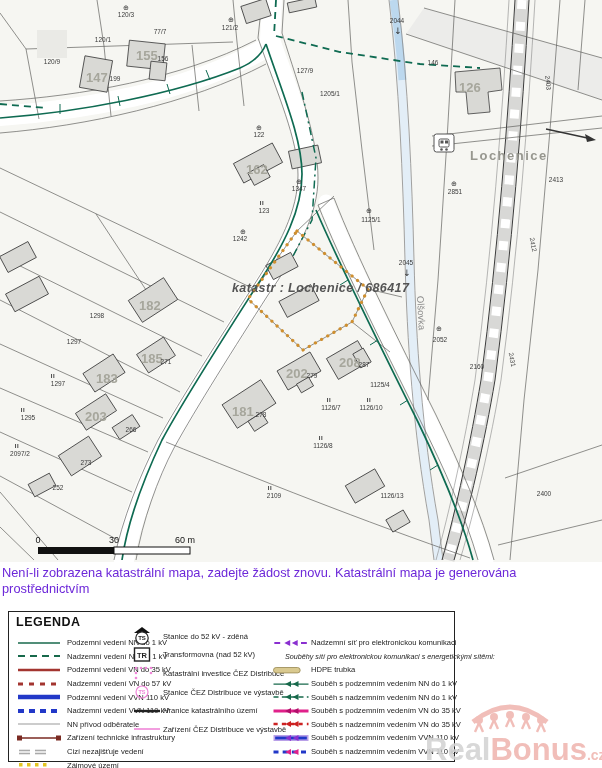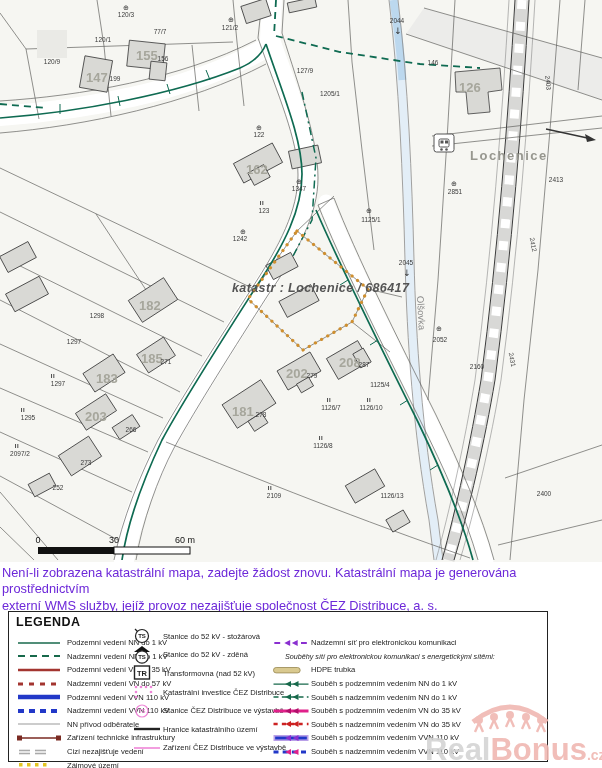--- a/index.html
+++ b/index.html
@@ -12,21 +12,21 @@
   .sym{font-family:"DejaVu Sans",sans-serif;font-size:7px;fill:#333;text-anchor:middle}
   .ii{font-family:"Liberation Sans",sans-serif;font-weight:bold;font-size:6px;fill:#333;text-anchor:middle;letter-spacing:.5px}
   .fl{font-family:"DejaVu Sans",sans-serif;font-size:9px;fill:#333;text-anchor:middle}
   .kataster{font-family:"Liberation Sans",sans-serif;font-weight:bold;font-style:italic;font-size:12.5px;fill:#545454;letter-spacing:.4px}
   .town{font-family:"Liberation Sans",sans-serif;font-weight:bold;font-size:13px;fill:#97978f;letter-spacing:1.5px}
   .streamlbl{font-family:"Liberation Sans",sans-serif;font-size:9.5px;fill:#8a8a8a}
   .sc{font-family:"Liberation Sans",sans-serif;font-size:9px;fill:#111;text-anchor:middle}
   
   .notice{position:absolute;top:565px;left:2px;width:598px;font-size:12.8px;color:#6d28d9;line-height:1.28}
   
-  .legend{position:absolute;left:8px;top:611px;width:540px;height:151px;border:1px solid #222;background:#fff;box-sizing:border-box}
+  .legend{position:absolute;left:8px;top:611px;width:447px;height:151px;border:1px solid #222;background:#fff;box-sizing:border-box}
   .lg-title{position:absolute;left:7px;top:3px;font-weight:bold;font-size:12.5px;letter-spacing:.5px;color:#111}
   .col{position:absolute}
   .col1{left:6px;top:24px;width:118px}
   .col2{left:124px;top:15px;width:138px}
   .col3{left:262px;top:24px;width:184px}
   .lg-row{display:flex;align-items:center}
   .col1 .lg-row,.col3 .lg-row{height:13.6px}
   .col2 .lg-row{height:18.6px}
   .lg-sample{flex:0 0 auto;display:flex;align-items:flex-end}
   .col1 .lg-sample{width:52px}
@@ -257,21 +257,20 @@
         <text x="17" y="448" class="ii">II</text>
         <text x="262" y="205" class="ii">II</text>
         <text x="270" y="490" class="ii">II</text>
         <text x="398" y="34" class="fl">↓</text>
         <text x="407" y="276" class="fl">↓</text>
       </g>
   </svg>
 
   <div class="notice">
     <span>Není-li zobrazena katastrální mapa, zadejte žádost znovu. Katastrální mapa je generována prostřednictvím</span><br>
-    <span>externí WMS služby, jejíž provoz nezajišťuje společnost ČEZ Distribuce, a. s.</span>
   </div>
 
   <div class="legend">
     <div class="lg-title">LEGENDA</div>
     <div class="col col1">
         <div class="lg-row">
           <span class="lg-sample">
             <svg width="48" height="12" viewBox="0 0 48 12">
               <line x1="3" y1="6" x2="45" y2="6" stroke="#17694b" stroke-width="1.6"></line>
             </svg>
@@ -353,30 +352,20 @@
               <rect x="4" y="4" width="3.5" height="3.5" fill="#e3c522"></rect>
               <rect x="12" y="4" width="3.5" height="3.5" fill="#e3c522"></rect>
               <rect x="20" y="4" width="3.5" height="3.5" fill="#e3c522"></rect>
               <rect x="28" y="4" width="3.5" height="3.5" fill="#e3c522"></rect>
             </svg>
           </span>
           <span class="lg-label">Zájmové území</span>
         </div>
       </div>
     <div class="col col2">
-        <div class="lg-row">
-          <span class="lg-sample">
-            <svg width="22" height="18" viewBox="0 0 22 18">
-              <circle cx="9" cy="9" r="6.5" fill="#fff" stroke="#222" stroke-width="1.2"></circle>
-              <line x1="4.5" y1="4.5" x2="2" y2="2" stroke="#222" stroke-width="1.2"></line>
-              <text x="9" y="11.2" text-anchor="middle" font-size="6" font-weight="bold" fill="#222">TS</text>
-            </svg>
-          </span>
-          <span class="lg-label">Stanice do 52 kV - stožárová</span>
-        </div>
         <div class="lg-row">
           <span class="lg-sample">
             <svg width="22" height="18" viewBox="0 0 22 18">
               <path d="M1,6 L9,0 L17,6 Z" fill="#111"></path>
               <circle cx="9" cy="11" r="6.2" fill="#fff" stroke="#222" stroke-width="1.2"></circle>
               <text x="9" y="13.2" text-anchor="middle" font-size="6" font-weight="bold" fill="#222">TS</text>
             </svg>
           </span>
           <span class="lg-label">Stanice do 52 kV - zděná</span>
         </div>

